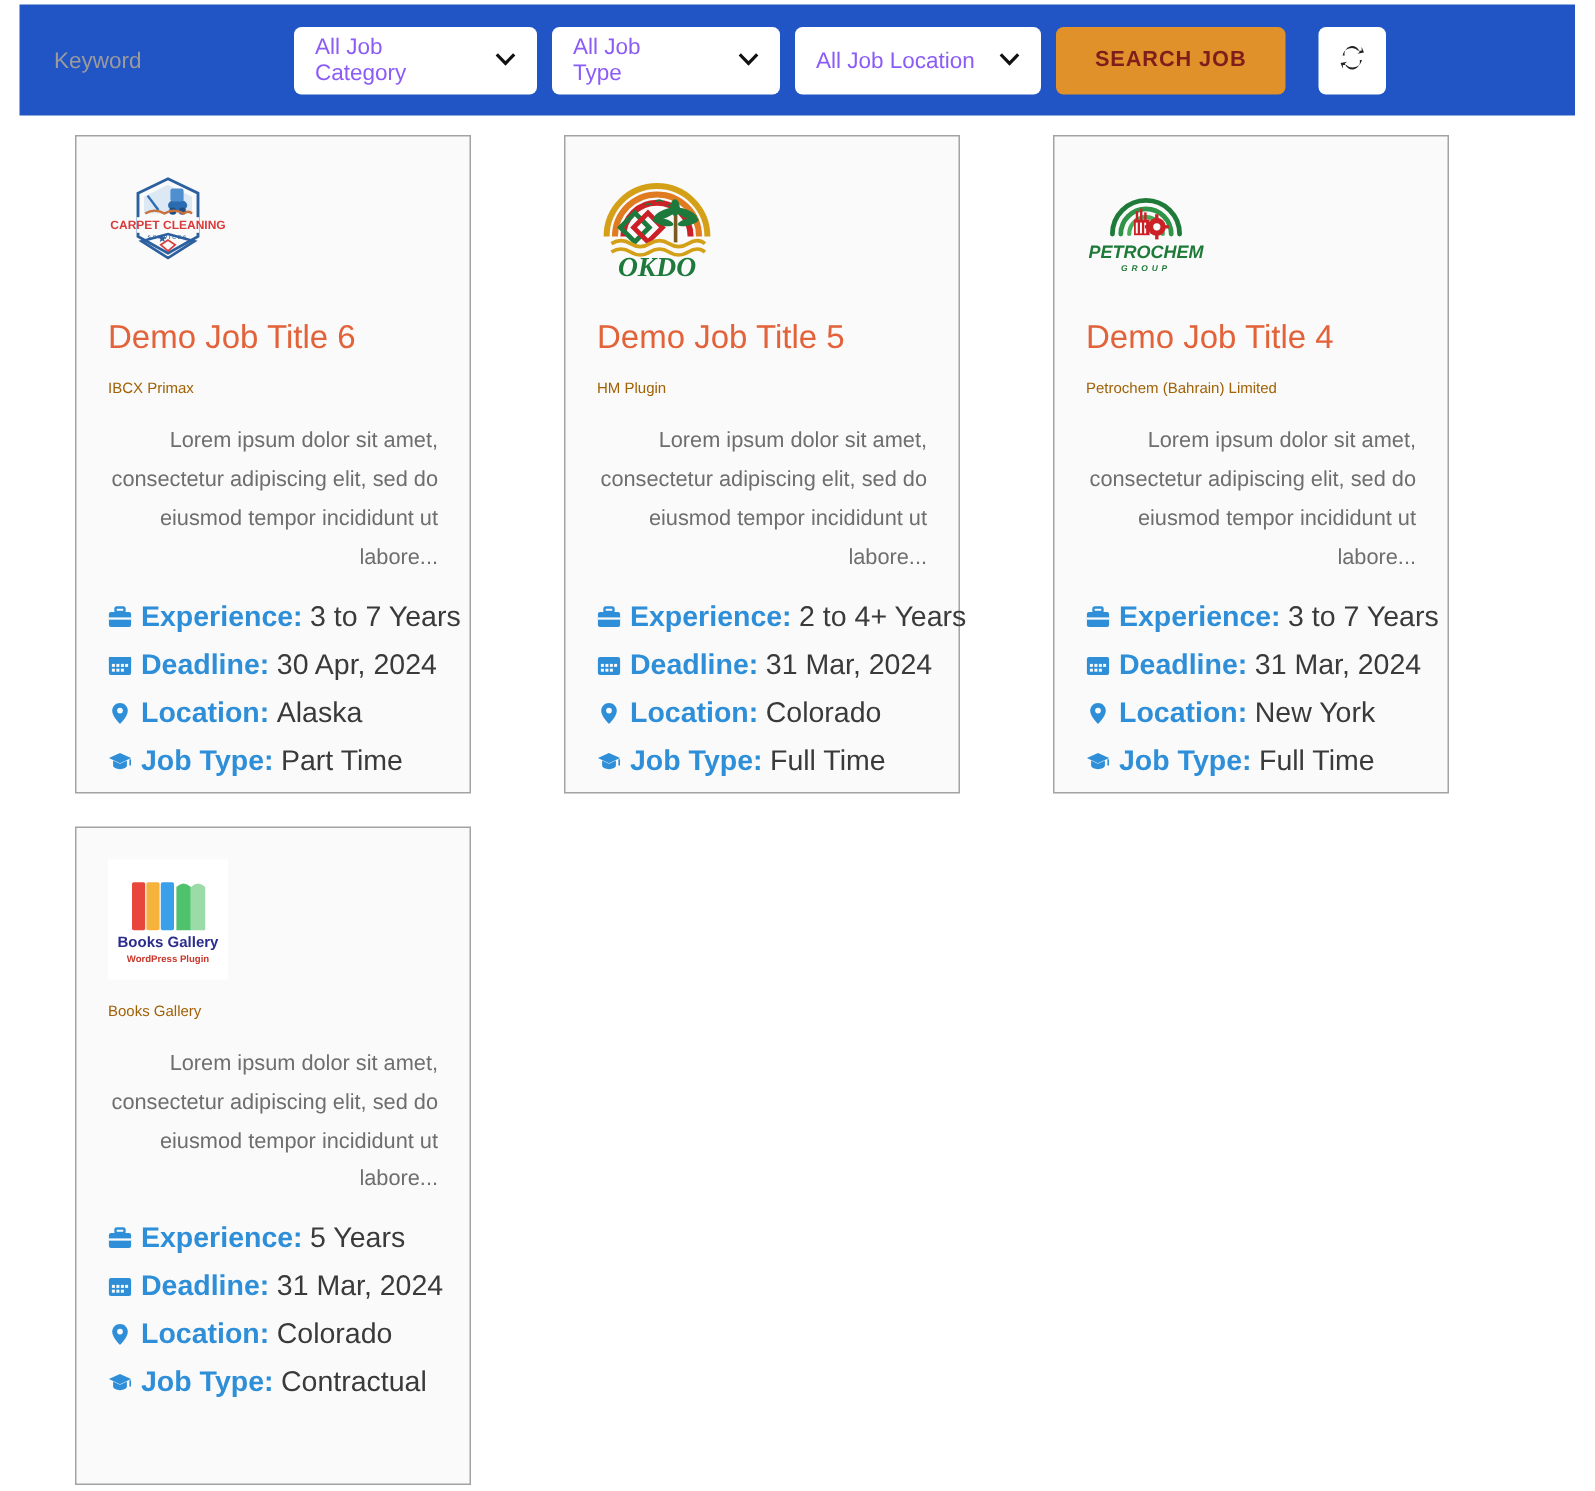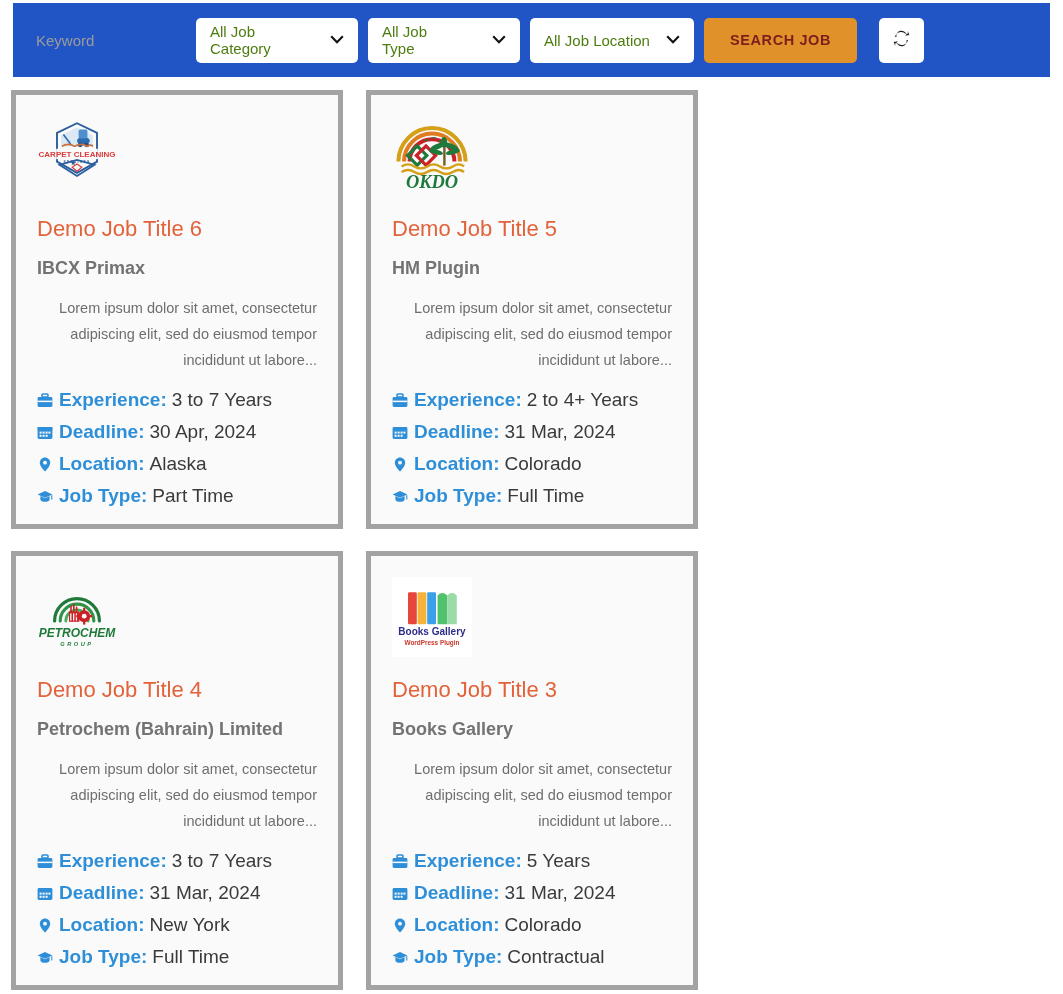--- a/index.html
+++ b/index.html
@@ -31,21 +31,21 @@
     gap: 10px;
   }
   .field {
     background: #ffffff;
     border-radius: 5px;
     height: 45px;
     box-sizing: border-box;
     display: flex;
     align-items: center;
     font-size: 15px;
-    color: #4d7c0f;
+    color: #8b5cf6;
     padding: 0 14px;
   }
   .keyword-input {
     width: 164px;
     border: none;
     outline: none;
     font-family: "Liberation Sans", sans-serif;
     font-size: 15px;
     color: #3b3b3b;
     background: transparent;
@@ -102,25 +102,26 @@
   .grid {
     position: absolute;
     left: 11px;
     top: 90px;
     width: 1041px;
     display: flex;
     flex-wrap: wrap;
     gap: 22px 23px;
   }
   .card {
-    width: 332px;
+    width: 264px;
     background: #fafafa;
-    border: 5px solid #a3a3a3;
+    border: 1px solid #a3a3a3;
     box-sizing: border-box;
     padding: 21px;
+    margin-left: 39px;
   }
   .card.r1 { height: 439px; }
   .card.r2 { height: 439px; }
 
   .logo-box {
     width: 80px;
     height: 80px;
     display: flex;
     align-items: center;
     justify-content: center;
@@ -130,23 +131,23 @@
 
   .job-title {
     margin: 20px 0 0 0;
     font-size: 22px;
     font-weight: normal;
     color: #e2623a;
     line-height: 1.2;
   }
   .company {
     margin: 16px 0 0 0;
-    font-size: 18px;
-    font-weight: bold;
-    color: #737373;
+    font-size: 10px;
+    font-weight: normal;
+    color: #a16207;
   }
   .excerpt {
     margin: 17px 0 0 0;
     font-size: 14.5px;
     line-height: 1.78;
     color: #6e6e6e;
     text-align: right;
   }
   .meta {
     margin-top: 16px;
@@ -484,21 +485,20 @@
             <rect x="20" y="14" width="11" height="40" rx="1.5" fill="#e8453c"></rect>
             <rect x="32" y="14" width="11" height="40" rx="1.5" fill="#f5b33c"></rect>
             <rect x="44" y="14" width="11" height="40" rx="1.5" fill="#3aa0ea"></rect>
             <path d="M57 18 q6 -6 12 0 L69 54 L57 54 Z" fill="#4fc26b"></path>
             <path d="M69 18 q6 -6 12 0 L81 54 L69 54 Z" fill="#9adba8"></path>
           </g>
           <text x="50" y="68" font-family="Liberation Sans, sans-serif" font-size="12.5" font-weight="bold" fill="#2c2c8c" text-anchor="middle">Books Gallery</text>
           <text x="50" y="80" font-family="Liberation Sans, sans-serif" font-size="8" font-weight="bold" fill="#c9372c" text-anchor="middle">WordPress Plugin</text>
         </svg>
       </div>
-      <h2 class="job-title">Demo Job Title 3</h2>
       <div class="company">Books Gallery</div>
       <p class="excerpt">Lorem ipsum dolor sit amet, consectetur adipiscing elit, sed do eiusmod tempor incididunt ut labore...</p>
       <div class="meta">
         <div class="meta-row">
           <span class="meta-icon">
             <svg viewBox="0 0 16 15" width="16" height="15">
                 <rect x="5" y="1" width="6" height="3" rx="1" fill="none" stroke="#2e8fd8" stroke-width="1.6"></rect>
                 <rect x="0.6" y="4" width="14.8" height="10" rx="1.4" fill="#2e8fd8"></rect>
                 <rect x="0.6" y="7.6" width="14.8" height="1.5" fill="#fafafa"></rect>
               </svg>

